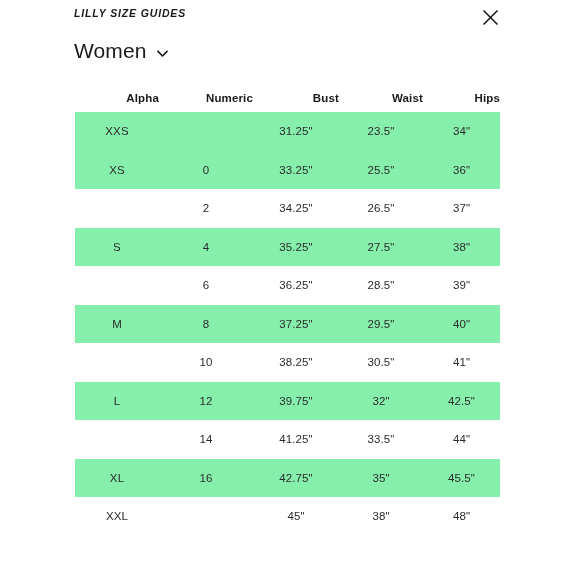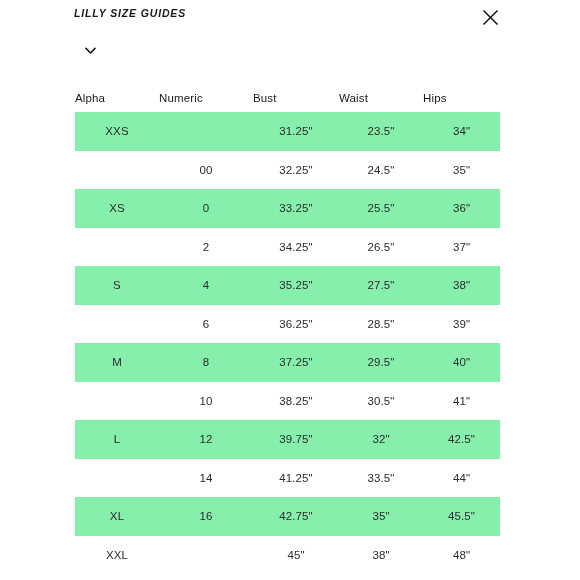--- a/index.html
+++ b/index.html
@@ -78,23 +78,23 @@
   .size-table {
     position: absolute;
     left: 75px;
     top: 83px;
     width: 425px;
     border-collapse: collapse;
     table-layout: fixed;
   }
   .size-table th {
     font-size: 11.5px;
-    font-weight: normal;
-    color: #1a1a1a;
-    text-align: left;
+    font-weight: bold;
+    color: #1a1a1a;
+    text-align: right;
     padding: 0;
     height: 29px;
     vertical-align: middle;
     letter-spacing: 0.15px;
   }
   .size-table td {
     font-size: 11.5px;
     font-weight: normal;
     color: #2b2b2b;
     text-align: center;
@@ -122,20 +122,21 @@
     <span>
       <svg width="17" height="17" viewBox="0 0 17 17" aria-hidden="true">
         <line x1="1.5" y1="1.5" x2="15.5" y2="15.5" stroke="#1a1a1a" stroke-width="1.6"></line>
         <line x1="15.5" y1="1.5" x2="1.5" y2="15.5" stroke="#1a1a1a" stroke-width="1.6"></line>
       </svg>
     </span>
   </button>
 </div>
 
 <div class="category-selector">
+  <span class="category-label">Women</span>
   <span class="chevron-icon">
     <svg width="11" height="8" viewBox="0 0 11 8" aria-hidden="true">
       <path d="M1 1.4 L5.5 6 L10 1.4" fill="none" stroke="#1a1a1a" stroke-width="1.6" stroke-linecap="round" stroke-linejoin="round"></path>
     </svg>
   </span>
 </div>
 
 <table class="size-table">
   <colgroup>
     <col class="col-alpha">
@@ -154,27 +155,20 @@
     </tr>
   </thead>
   <tbody id="table-body">
       <tr class="striped">
         <td>XXS</td>
         <td></td>
         <td>31.25"</td>
         <td>23.5"</td>
         <td>34"</td>
       </tr>
-      <tr class="plain">
-        <td></td>
-        <td>00</td>
-        <td>32.25"</td>
-        <td>24.5"</td>
-        <td>35"</td>
-      </tr>
       <tr class="striped">
         <td>XS</td>
         <td>0</td>
         <td>33.25"</td>
         <td>25.5"</td>
         <td>36"</td>
       </tr>
       <tr class="plain">
         <td></td>
         <td>2</td>

